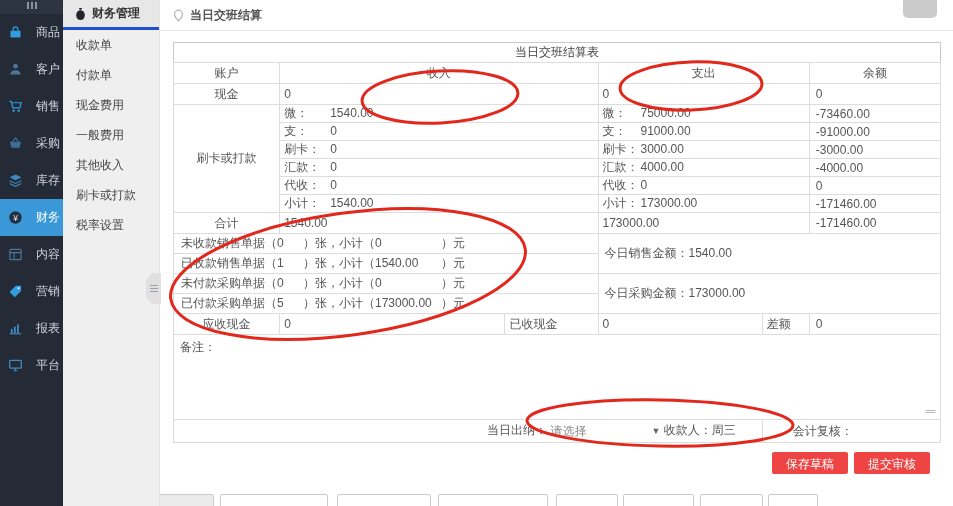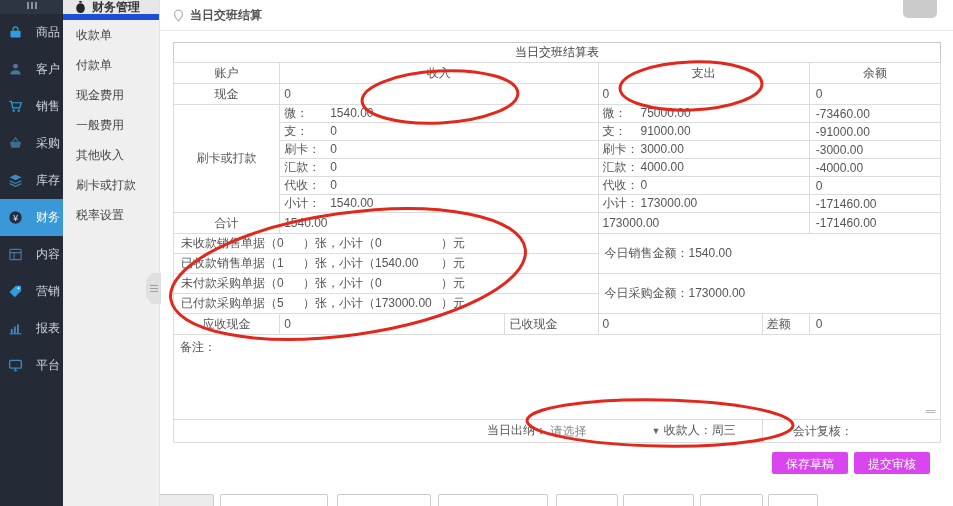--- a/index.html
+++ b/index.html
@@ -10,21 +10,21 @@
   .sidebar { position:absolute; left:0; top:0; width:63px; height:506px; background:#242a36; z-index:3; }
   .sidebar-top { height:14px; background:#2d3442; display:flex; justify-content:center; align-items:flex-start; }
   .bars { display:flex; gap:2px; margin-top:2px; }
   .bars i { display:block; width:2px; height:7px; background:#8a93a3; }
   .nav-item { height:37px; display:flex; align-items:center; padding-left:8px; gap:13px; color:#cdd4df; cursor:pointer; }
   .nav-item.active { background:#3a97d8; color:#fff; }
   .nav-item svg { flex:0 0 15px; }
 
   
   .submenu { position:absolute; left:63px; top:0; width:97px; height:506px; background:#efefef; z-index:2; border-right:1px solid #e3e3e3; }
-  .submenu-header { height:20px; background:#e7e7e7; border-bottom:6px solid #1d4ed8; display:flex; align-items:center; gap:5px; padding-left:11px; font-weight:bold; color:#333; }
+  .submenu-header { height:30px; background:#e7e7e7; border-bottom:3px solid #1d4ed8; display:flex; align-items:center; gap:5px; padding-left:11px; font-weight:bold; color:#333; }
   .submenu-item { height:30px; line-height:30px; padding-left:13px; color:#444; cursor:pointer; }
   .submenu-item.selected { background:#fff; font-weight:bold; color:#222; }
   .collapse-handle { position:absolute; left:146px; top:273px; width:15px; height:31px; background:#e0e0e0; clip-path:polygon(100% 0,100% 100%,38% 100%,0 76%,0 24%,38% 0); display:flex; align-items:center; justify-content:center; z-index:4; cursor:pointer; }
   .hamb { width:8px; height:7px; border-top:1px solid #97a0a9; border-bottom:1px solid #97a0a9; position:relative; }
   .hamb::after { content:""; position:absolute; left:0; top:2px; width:8px; height:1px; background:#97a0a9; }
 
   
   .main { position:absolute; left:160px; top:0; width:793px; height:506px; background:#fff; }
   .breadcrumb { height:31px; border-bottom:1px solid #e8e8e8; display:flex; align-items:center; gap:6px; padding-left:13px; font-weight:bold; color:#555; }
   .top-blob { position:absolute; left:903px; top:-7px; width:34px; height:25px; background:#cbcbcb; border-radius:5px; z-index:1; }
@@ -48,21 +48,21 @@
   .num2 { display:inline-block; width:66px; }
   .resize-grip { position:absolute; right:4px; bottom:3px; width:10px; height:7px; }
   .resize-grip i { display:block; height:2px; border-bottom:1px solid #b9b9b9; transform:skewX(-45deg); }
   .cashier-cell { text-align:right; padding-right:26px !important; }
   .select-box { display:inline-flex; width:110px; justify-content:space-between; align-items:center; color:#888; cursor:pointer; vertical-align:middle; }
   .select-box .arrow { font-size:9px; color:#666; }
   .review-cell { padding-left:30px !important; }
 
   
   .footer-btns { position:absolute; left:772px; top:452px; display:flex; gap:6px; }
-  .btn { background:#d946ef; color:#fff; border:none; border-radius:2px; font-size:12px; font-family:inherit; padding:4px 14px; height:22px; cursor:pointer; }
+  .btn { background:#ef4444; color:#fff; border:none; border-radius:2px; font-size:12px; font-family:inherit; padding:4px 14px; height:22px; cursor:pointer; }
 
   
   .bottom-box { position:absolute; top:494px; height:20px; background:#fff; border:1px solid #ccc; border-radius:2px; }
   .bottom-box.first { background:#ebebeb; }
 
   
   .overlay { position:absolute; left:0; top:0; z-index:9; pointer-events:none; }
 </style>
 </head>
 <body>

